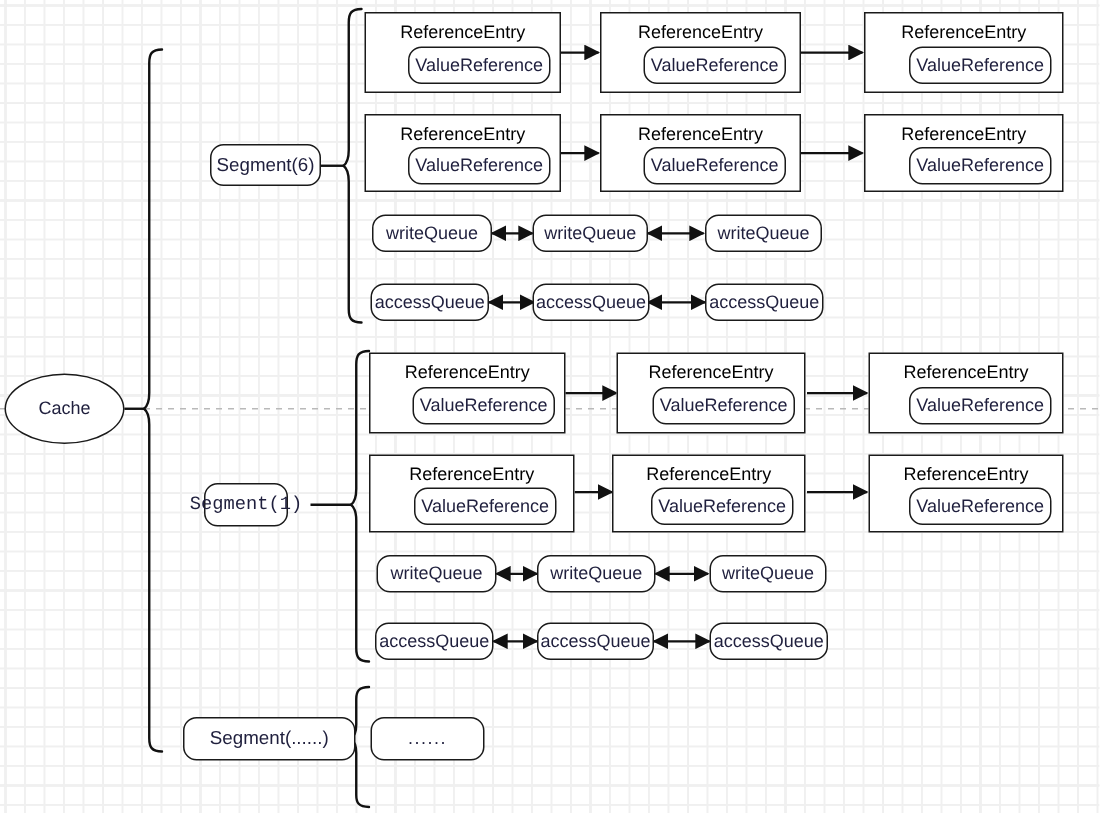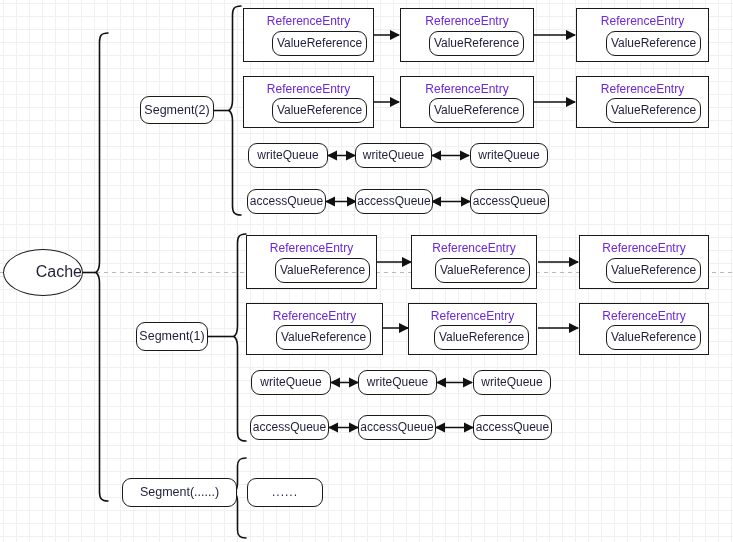--- a/index.html
+++ b/index.html
@@ -36,35 +36,34 @@
     border: 1.4px solid #1a1a1a;
     color: #1f1f3d;
     display: flex;
     align-items: center;
     justify-content: center;
     text-align: center;
     line-height: 1.15;
   }
   .ellipse-node {
     border-radius: 50%;
-    font-size: 16px;
-    justify-content: flex-end;
+    font-size: 12px;
   }
   .rounded-node {
     border-radius: 9px;
     font-size: 12.5px;
   }
   .entry-node {
     border-radius: 0;
     display: block;
     padding-top: 6px;
   }
   .entry-title {
     font-size: 12px;
-    color: #6d28d9;
+    color: #000000;
     text-align: center;
     display: block;
     width: 100%;
   }
   .entry-inner {
     position: absolute;
     box-sizing: border-box;
     background: #ffffff;
     border: 1.4px solid #1a1a1a;
     border-radius: 9px;
@@ -163,24 +162,24 @@
 
     <line x1="329" y1="427.5" x2="358" y2="427.5" stroke="#111111" stroke-width="1.5" marker-end="url(#arrowEnd)" marker-start="url(#arrowStart)"></line>
     <line x1="436" y1="427.5" x2="473" y2="427.5" stroke="#111111" stroke-width="1.5" marker-end="url(#arrowEnd)" marker-start="url(#arrowStart)"></line>
   </svg>
 
   <div class="node ellipse-node" style="left:3px; top:249px; width:80px; height:47px;">
     <span>Cache</span>
   </div>
 
   <div class="node rounded-node" style="left:140px; top:96px; width:74px; height:28px;">
-    <span>Segment(2)</span>
-  </div>
-
-  <div class="node rounded-node" style="left:136px; top:322px; width:72px; height:29px;">
+    <span>Segment(6)</span>
+  </div>
+
+  <div class="node rounded-node" style="left:136px; top:322px; width:56px; height:29px;font-family:Liberation Mono, monospace;">
     <span>Segment(1)</span>
   </div>
 
   <div class="node rounded-node" style="left:122px; top:478px; width:115px; height:29px;">
     <span>Segment(......)</span>
   </div>
 
   <div class="node entry-node" style="left:243px; top:8px; width:131px; height:54px;">
     <span class="entry-title">ReferenceEntry</span>
     <div class="entry-inner" style="left:28px; top:22px; width:95px; height:25px;">

